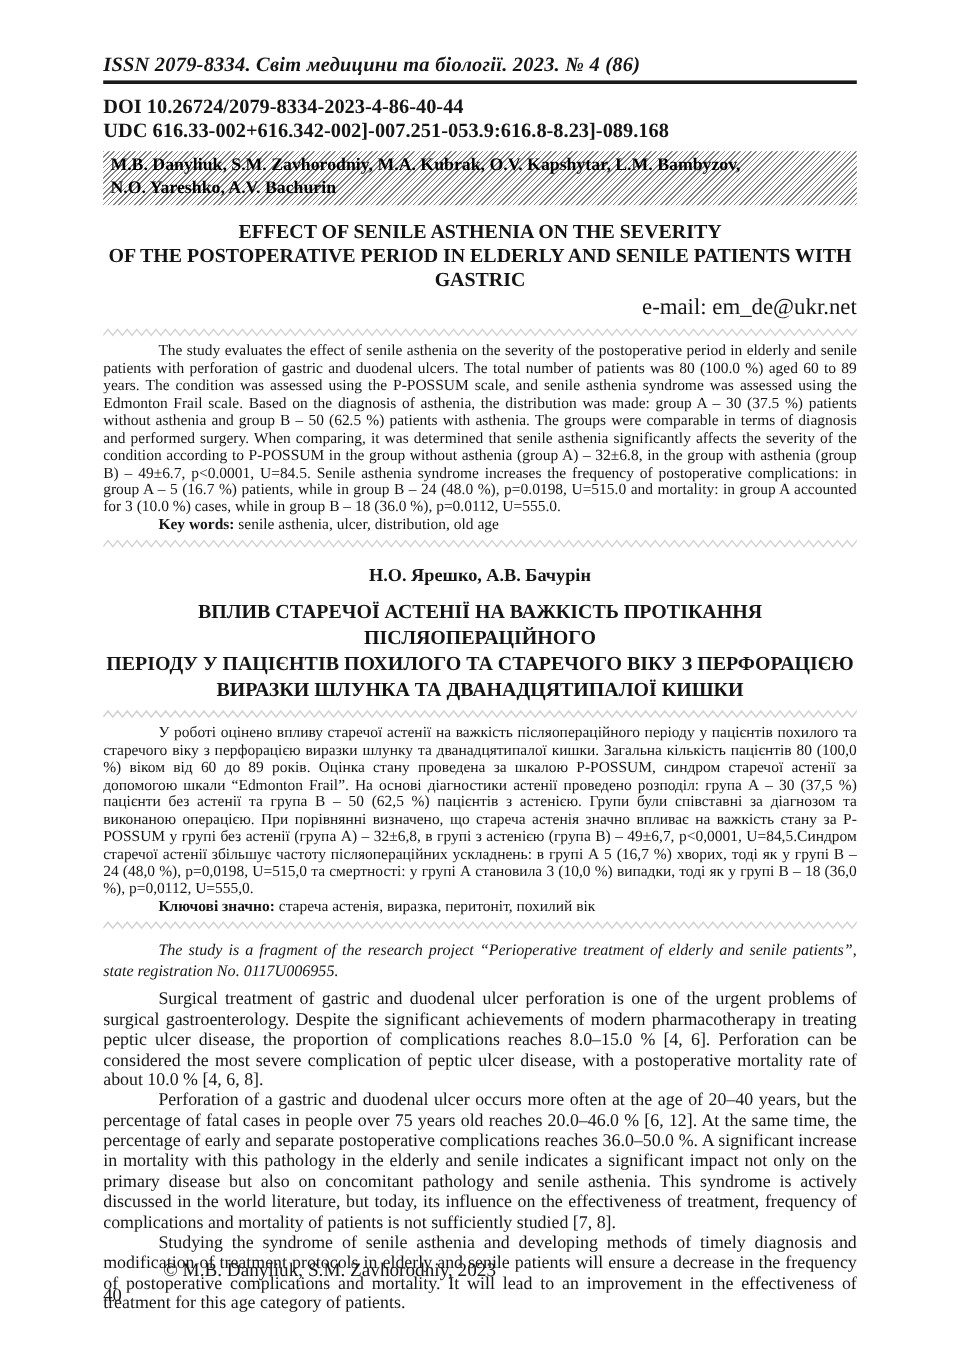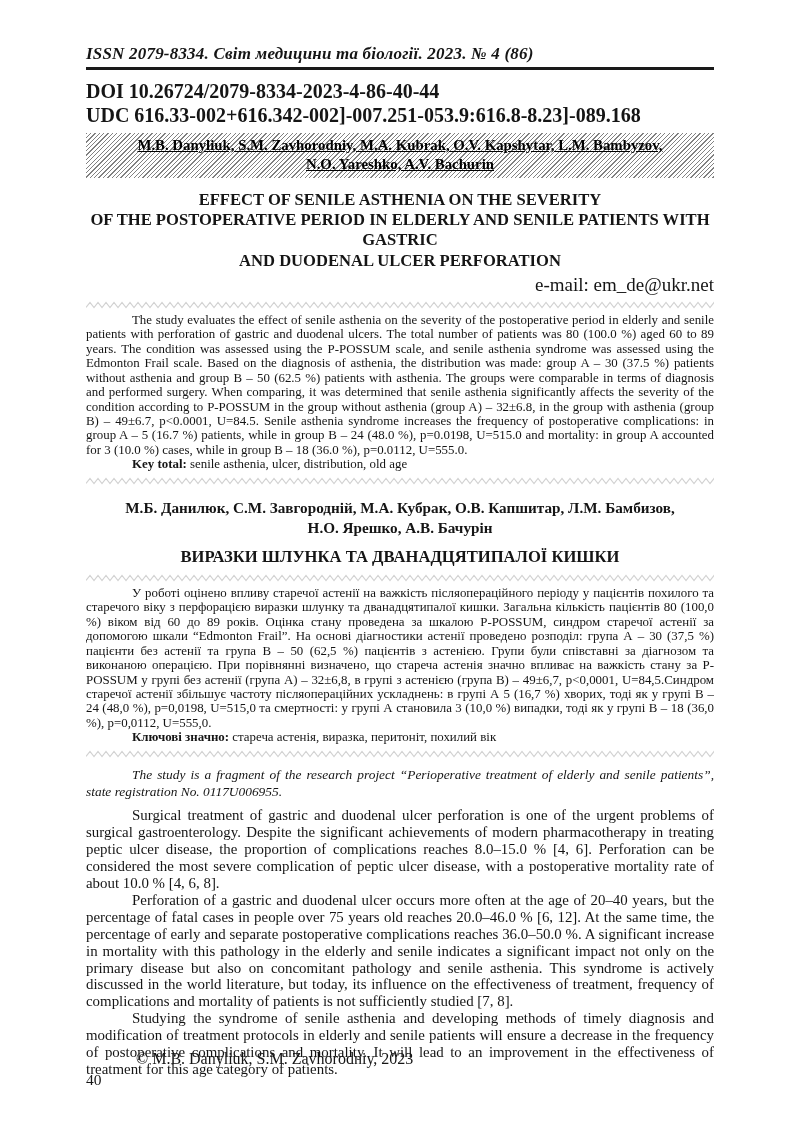--- a/index.html
+++ b/index.html
@@ -18,38 +18,37 @@
 
   .issn-line {
     font-size: 17px;
     font-weight: bold;
     font-style: italic;
     letter-spacing: 0.2px;
     padding-bottom: 3px;
     border-bottom: 3px solid #1a1a1a;
   }
 
-  .meta-block { margin-top: 9px; font-weight: bold; font-size: 20px; line-height: 1.2; }
+  .meta-block { margin-top: 9px; font-weight: bold; font-size: 17px; line-height: 1.2; }
 
   .authors-hatched {
     margin-top: 6px;
     padding: 3px 6px 4px 6px;
-    text-align: center;
+    text-align: left;
     font-weight: bold;
     font-size: 14.8px;
     line-height: 1.28;
     color: #000;
     background: repeating-linear-gradient(
       135deg,
       rgba(25,25,25,0.55) 0px,
       rgba(25,25,25,0.55) 0.9px,
       rgba(255,255,255,0) 0.9px,
       rgba(255,255,255,0) 3.1px
     );
-    text-decoration: underline;
   }
   .authors-hatched .affil { font-style: italic; }
 
   .title-en {
     margin-top: 12px;
     text-align: center;
     font-weight: bold;
     font-size: 16.6px;
     line-height: 1.22;
   }
@@ -116,42 +115,42 @@
   </div>
 
   <div class="authors-hatched">
     <div>M.B. Danyliuk, S.M. Zavhorodniy, M.A. Kubrak, O.V. Kapshytar, L.M. Bambyzov,</div>
     <div>N.O. Yareshko, A.V. Bachurin</div>
   </div>
 
   <div class="title-en">
     <div>EFFECT OF SENILE ASTHENIA ON THE SEVERITY</div>
     <div>OF THE POSTOPERATIVE PERIOD IN ELDERLY AND SENILE PATIENTS WITH GASTRIC</div>
-    <div>AND DUODENAL ULCER PERFORATION</div>
   </div>
 
   <div class="email-line">e-mail: em_de@ukr.net</div>
 
   <svg class="zigzag" width="628" height="8">
       <path d="M0 6.5 L4 1.5 L8 6.5 L12 1.5 L16 6.5 L20 1.5 L24 6.5 L28 1.5 L32 6.5 L36 1.5 L40 6.5 L44 1.5 L48 6.5 L52 1.5 L56 6.5 L60 1.5 L64 6.5 L68 1.5 L72 6.5 L76 1.5 L80 6.5 L84 1.5 L88 6.5 L92 1.5 L96 6.5 L100 1.5 L104 6.5 L108 1.5 L112 6.5 L116 1.5 L120 6.5 L124 1.5 L128 6.5 L132 1.5 L136 6.5 L140 1.5 L144 6.5 L148 1.5 L152 6.5 L156 1.5 L160 6.5 L164 1.5 L168 6.5 L172 1.5 L176 6.5 L180 1.5 L184 6.5 L188 1.5 L192 6.5 L196 1.5 L200 6.5 L204 1.5 L208 6.5 L212 1.5 L216 6.5 L220 1.5 L224 6.5 L228 1.5 L232 6.5 L236 1.5 L240 6.5 L244 1.5 L248 6.5 L252 1.5 L256 6.5 L260 1.5 L264 6.5 L268 1.5 L272 6.5 L276 1.5 L280 6.5 L284 1.5 L288 6.5 L292 1.5 L296 6.5 L300 1.5 L304 6.5 L308 1.5 L312 6.5 L316 1.5 L320 6.5 L324 1.5 L328 6.5 L332 1.5 L336 6.5 L340 1.5 L344 6.5 L348 1.5 L352 6.5 L356 1.5 L360 6.5 L364 1.5 L368 6.5 L372 1.5 L376 6.5 L380 1.5 L384 6.5 L388 1.5 L392 6.5 L396 1.5 L400 6.5 L404 1.5 L408 6.5 L412 1.5 L416 6.5 L420 1.5 L424 6.5 L428 1.5 L432 6.5 L436 1.5 L440 6.5 L444 1.5 L448 6.5 L452 1.5 L456 6.5 L460 1.5 L464 6.5 L468 1.5 L472 6.5 L476 1.5 L480 6.5 L484 1.5 L488 6.5 L492 1.5 L496 6.5 L500 1.5 L504 6.5 L508 1.5 L512 6.5 L516 1.5 L520 6.5 L524 1.5 L528 6.5 L532 1.5 L536 6.5 L540 1.5 L544 6.5 L548 1.5 L552 6.5 L556 1.5 L560 6.5 L564 1.5 L568 6.5 L572 1.5 L576 6.5 L580 1.5 L584 6.5 L588 1.5 L592 6.5 L596 1.5 L600 6.5 L604 1.5 L608 6.5 L612 1.5 L616 6.5 L620 1.5 L624 6.5 L628 1.5 L632 6.5" fill="none" stroke="#d2d2d2" stroke-width="1.2"></path>
     </svg>
 
   <p class="abstract">The study evaluates the effect of senile asthenia on the severity of the postoperative period in elderly and senile patients with perforation of gastric and duodenal ulcers. The total number of patients was 80 (100.0 %) aged 60 to 89 years. The condition was assessed using the P-POSSUM scale, and senile asthenia syndrome was assessed using the Edmonton Frail scale. Based on the diagnosis of asthenia, the distribution was made: group A – 30 (37.5 %) patients without asthenia and group B – 50 (62.5 %) patients with asthenia. The groups were comparable in terms of diagnosis and performed surgery. When comparing, it was determined that senile asthenia significantly affects the severity of the condition according to P-POSSUM in the group without asthenia (group A) – 32±6.8, in the group with asthenia (group B) – 49±6.7, p&lt;0.0001, U=84.5. Senile asthenia syndrome increases the frequency of postoperative complications: in group A – 5 (16.7 %) patients, while in group B – 24 (48.0 %), p=0.0198, U=515.0 and mortality: in group A accounted for 3 (10.0 %) cases, while in group B – 18 (36.0 %), p=0.0112, U=555.0.</p>
-  <p class="abstract"><b>Key total:</b><span> senile asthenia, ulcer, distribution, old age</span></p>
+  <p class="abstract"><b>Key words:</b><span> senile asthenia, ulcer, distribution, old age</span></p>
 
   <svg class="zigzag" width="628" height="8">
       <path d="M0 6.5 L4 1.5 L8 6.5 L12 1.5 L16 6.5 L20 1.5 L24 6.5 L28 1.5 L32 6.5 L36 1.5 L40 6.5 L44 1.5 L48 6.5 L52 1.5 L56 6.5 L60 1.5 L64 6.5 L68 1.5 L72 6.5 L76 1.5 L80 6.5 L84 1.5 L88 6.5 L92 1.5 L96 6.5 L100 1.5 L104 6.5 L108 1.5 L112 6.5 L116 1.5 L120 6.5 L124 1.5 L128 6.5 L132 1.5 L136 6.5 L140 1.5 L144 6.5 L148 1.5 L152 6.5 L156 1.5 L160 6.5 L164 1.5 L168 6.5 L172 1.5 L176 6.5 L180 1.5 L184 6.5 L188 1.5 L192 6.5 L196 1.5 L200 6.5 L204 1.5 L208 6.5 L212 1.5 L216 6.5 L220 1.5 L224 6.5 L228 1.5 L232 6.5 L236 1.5 L240 6.5 L244 1.5 L248 6.5 L252 1.5 L256 6.5 L260 1.5 L264 6.5 L268 1.5 L272 6.5 L276 1.5 L280 6.5 L284 1.5 L288 6.5 L292 1.5 L296 6.5 L300 1.5 L304 6.5 L308 1.5 L312 6.5 L316 1.5 L320 6.5 L324 1.5 L328 6.5 L332 1.5 L336 6.5 L340 1.5 L344 6.5 L348 1.5 L352 6.5 L356 1.5 L360 6.5 L364 1.5 L368 6.5 L372 1.5 L376 6.5 L380 1.5 L384 6.5 L388 1.5 L392 6.5 L396 1.5 L400 6.5 L404 1.5 L408 6.5 L412 1.5 L416 6.5 L420 1.5 L424 6.5 L428 1.5 L432 6.5 L436 1.5 L440 6.5 L444 1.5 L448 6.5 L452 1.5 L456 6.5 L460 1.5 L464 6.5 L468 1.5 L472 6.5 L476 1.5 L480 6.5 L484 1.5 L488 6.5 L492 1.5 L496 6.5 L500 1.5 L504 6.5 L508 1.5 L512 6.5 L516 1.5 L520 6.5 L524 1.5 L528 6.5 L532 1.5 L536 6.5 L540 1.5 L544 6.5 L548 1.5 L552 6.5 L556 1.5 L560 6.5 L564 1.5 L568 6.5 L572 1.5 L576 6.5 L580 1.5 L584 6.5 L588 1.5 L592 6.5 L596 1.5 L600 6.5 L604 1.5 L608 6.5 L612 1.5 L616 6.5 L620 1.5 L624 6.5 L628 1.5 L632 6.5" fill="none" stroke="#d2d2d2" stroke-width="1.2"></path>
     </svg>
 
   <div class="authors-ua">
-    <div>М.Б. Данилюк, С.М. Завгородній, М.А. Кубрак, О.В. Капшитар, Л.М. Бамбизов,</div>
     <div>Н.О. Ярешко, А.В. Бачурін</div>
   </div>
 
   <div class="title-ua">
+    <div>ВПЛИВ СТАРЕЧОЇ АСТЕНІЇ НА ВАЖКІСТЬ ПРОТІКАННЯ ПІСЛЯОПЕРАЦІЙНОГО</div>
+    <div>ПЕРІОДУ У ПАЦІЄНТІВ ПОХИЛОГО ТА СТАРЕЧОГО ВІКУ З ПЕРФОРАЦІЄЮ</div>
     <div>ВИРАЗКИ ШЛУНКА ТА ДВАНАДЦЯТИПАЛОЇ КИШКИ</div>
   </div>
 
   <svg class="zigzag" width="628" height="8">
       <path d="M0 6.5 L4 1.5 L8 6.5 L12 1.5 L16 6.5 L20 1.5 L24 6.5 L28 1.5 L32 6.5 L36 1.5 L40 6.5 L44 1.5 L48 6.5 L52 1.5 L56 6.5 L60 1.5 L64 6.5 L68 1.5 L72 6.5 L76 1.5 L80 6.5 L84 1.5 L88 6.5 L92 1.5 L96 6.5 L100 1.5 L104 6.5 L108 1.5 L112 6.5 L116 1.5 L120 6.5 L124 1.5 L128 6.5 L132 1.5 L136 6.5 L140 1.5 L144 6.5 L148 1.5 L152 6.5 L156 1.5 L160 6.5 L164 1.5 L168 6.5 L172 1.5 L176 6.5 L180 1.5 L184 6.5 L188 1.5 L192 6.5 L196 1.5 L200 6.5 L204 1.5 L208 6.5 L212 1.5 L216 6.5 L220 1.5 L224 6.5 L228 1.5 L232 6.5 L236 1.5 L240 6.5 L244 1.5 L248 6.5 L252 1.5 L256 6.5 L260 1.5 L264 6.5 L268 1.5 L272 6.5 L276 1.5 L280 6.5 L284 1.5 L288 6.5 L292 1.5 L296 6.5 L300 1.5 L304 6.5 L308 1.5 L312 6.5 L316 1.5 L320 6.5 L324 1.5 L328 6.5 L332 1.5 L336 6.5 L340 1.5 L344 6.5 L348 1.5 L352 6.5 L356 1.5 L360 6.5 L364 1.5 L368 6.5 L372 1.5 L376 6.5 L380 1.5 L384 6.5 L388 1.5 L392 6.5 L396 1.5 L400 6.5 L404 1.5 L408 6.5 L412 1.5 L416 6.5 L420 1.5 L424 6.5 L428 1.5 L432 6.5 L436 1.5 L440 6.5 L444 1.5 L448 6.5 L452 1.5 L456 6.5 L460 1.5 L464 6.5 L468 1.5 L472 6.5 L476 1.5 L480 6.5 L484 1.5 L488 6.5 L492 1.5 L496 6.5 L500 1.5 L504 6.5 L508 1.5 L512 6.5 L516 1.5 L520 6.5 L524 1.5 L528 6.5 L532 1.5 L536 6.5 L540 1.5 L544 6.5 L548 1.5 L552 6.5 L556 1.5 L560 6.5 L564 1.5 L568 6.5 L572 1.5 L576 6.5 L580 1.5 L584 6.5 L588 1.5 L592 6.5 L596 1.5 L600 6.5 L604 1.5 L608 6.5 L612 1.5 L616 6.5 L620 1.5 L624 6.5 L628 1.5 L632 6.5" fill="none" stroke="#d2d2d2" stroke-width="1.2"></path>
     </svg>
 
   <p class="abstract">У роботі оцінено впливу старечої астенії на важкість післяопераційного періоду у пацієнтів похилого та старечого віку з перфорацією виразки шлунку та дванадцятипалої кишки. Загальна кількість пацієнтів 80 (100,0 %) віком від 60 до 89 років. Оцінка стану проведена за шкалою P-POSSUM, синдром старечої астенії за допомогою шкали “Edmonton Frail”. На основі діагностики астенії проведено розподіл: група А – 30 (37,5 %) пацієнти без астенії та група В – 50 (62,5 %) пацієнтів з астенією. Групи були співставні за діагнозом та виконаною операцією. При порівнянні визначено, що стареча астенія значно впливає на важкість стану за P-POSSUM у групі без астенії (група А) – 32±6,8, в групі з астенією (група В) – 49±6,7, p&lt;0,0001, U=84,5.Синдром старечої астенії збільшує частоту післяопераційних ускладнень: в групі А 5 (16,7 %) хворих, тоді як у групі В – 24 (48,0 %), p=0,0198, U=515,0 та смертності: у групі А становила 3 (10,0 %) випадки, тоді як у групі В – 18 (36,0 %), p=0,0112, U=555,0.</p>
   <p class="abstract"><b>Ключові значно:</b><span> стареча астенія, виразка, перитоніт, похилий вік</span></p>
 

